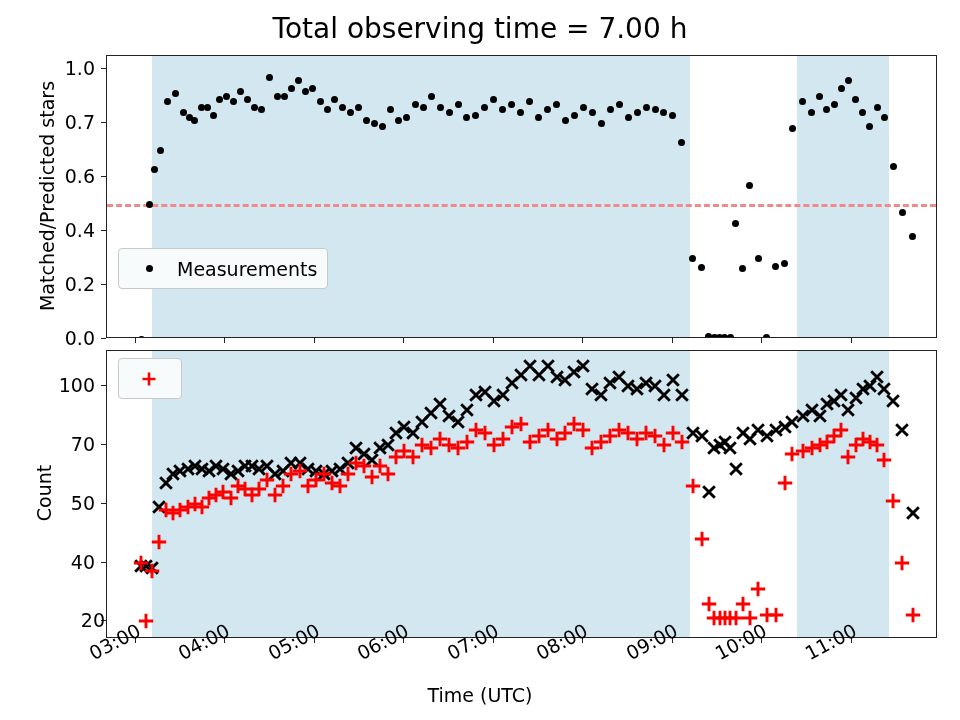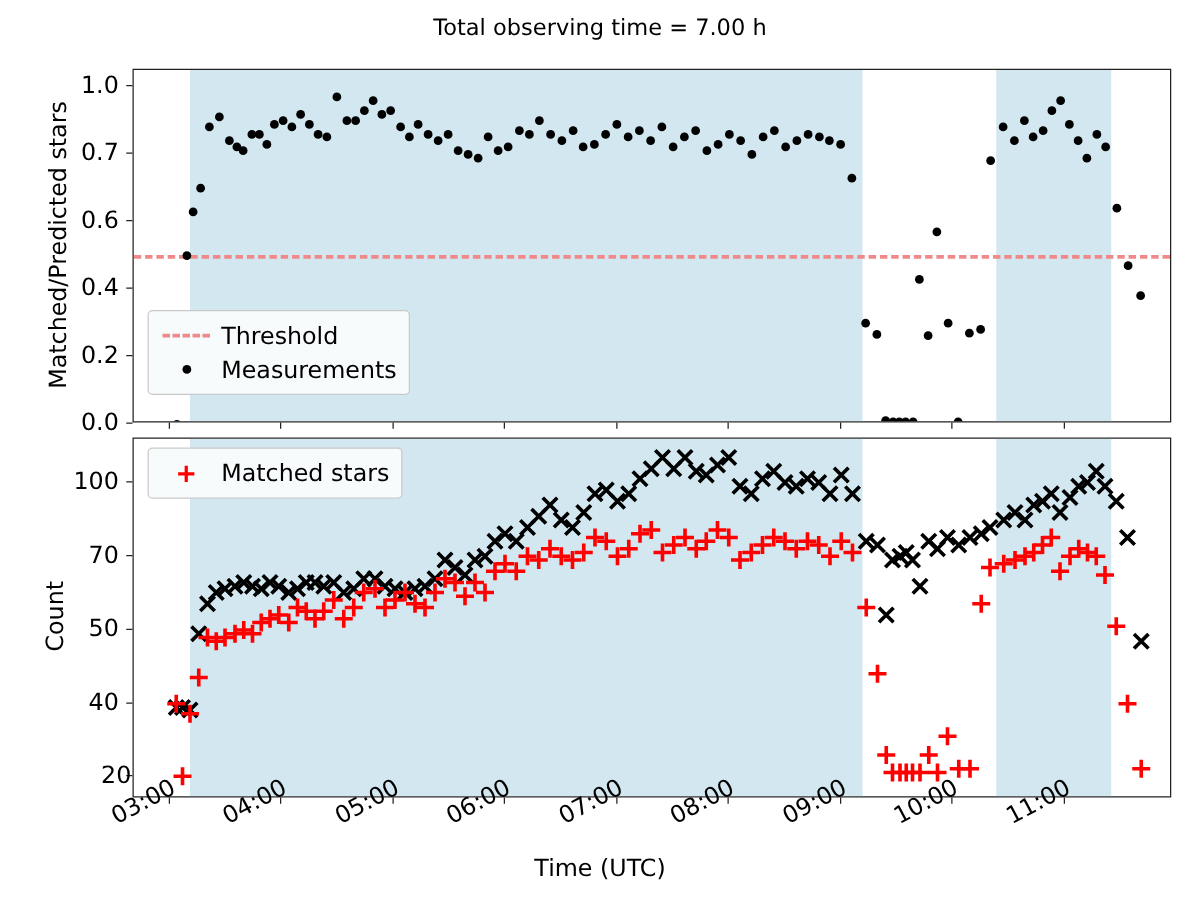--- a/index.html
+++ b/index.html
@@ -15,21 +15,21 @@
   #figure {
     position: absolute; left: 0; top: 0;
     width: 960px; height: 720px;
     background: #ffffff;
   }
   .title {
     position: absolute;
     left: 0; top: 12px;
     width: 960px;
     text-align: center;
-    font-size: 18px;
+    font-size: 28px;
     color: #000000;
     letter-spacing: 0px;
   }
   
   .axes {
     position: absolute;
     border: 1.6px solid #222222;
     box-sizing: border-box;
     background: #ffffff;
     overflow: hidden;
@@ -280,26 +280,20 @@
       <div class="tick-x" style="left: 582.392px; top: 338px;"></div>
       <div class="tick-x" style="left: 671.94px; top: 338px;"></div>
       <div class="tick-x" style="left: 761.487px; top: 338px;"></div>
       <div class="tick-x" style="left: 851.034px; top: 338px;"></div>
     </div>
   <div class="axlabel-y" id="top-ylabel" style="width: 283px; left: -95.5px; top: 184.5px;">Matched/Predicted stars</div>
 
   <div class="legend" id="legend-top" style="left:118px; top:248px;">
     <div class="legend-row">
       <span class="legend-key">
-          <span class="key-dash"></span>
-        </span>
-      <span class="legend-label">Threshold</span>
-    </div>
-    <div class="legend-row">
-      <span class="legend-key">
           <span class="key-dot"></span>
         </span>
       <span class="legend-label">Measurements</span>
     </div>
   </div>
 
   <div class="axes" id="axes-bottom">
     <div id="bot-bands">
         <div class="band" style="left: 44.7737px; width: 538.18px; background: rgb(210, 231, 239);"></div>
         <div class="band" style="left: 689.515px; width: 92.2338px; background: rgb(210, 231, 239);"></div>
@@ -1314,17 +1308,16 @@
   <div class="axlabel-y" id="bot-ylabel" style="width: 288px; left: -100px; top: 482px;">Count</div>
   <div class="axlabel-x" id="bot-xlabel" style="top:684px;">Time (UTC)</div>
 
   <div class="legend" id="legend-bottom" style="left:118px; top:358px;">
     <div class="legend-row">
       <span class="legend-key">
         <svg width="18" height="18" viewBox="0 0 18 18">
             <path d="M9 2.5 L9 15.5 M2.5 9 L15.5 9" stroke="#ff0000" stroke-width="2.6" fill="none"></path>
           </svg>
       </span>
-      <span class="legend-label">Matched stars</span>
     </div>
   </div>
 
 </div>
 
 </body></html>

